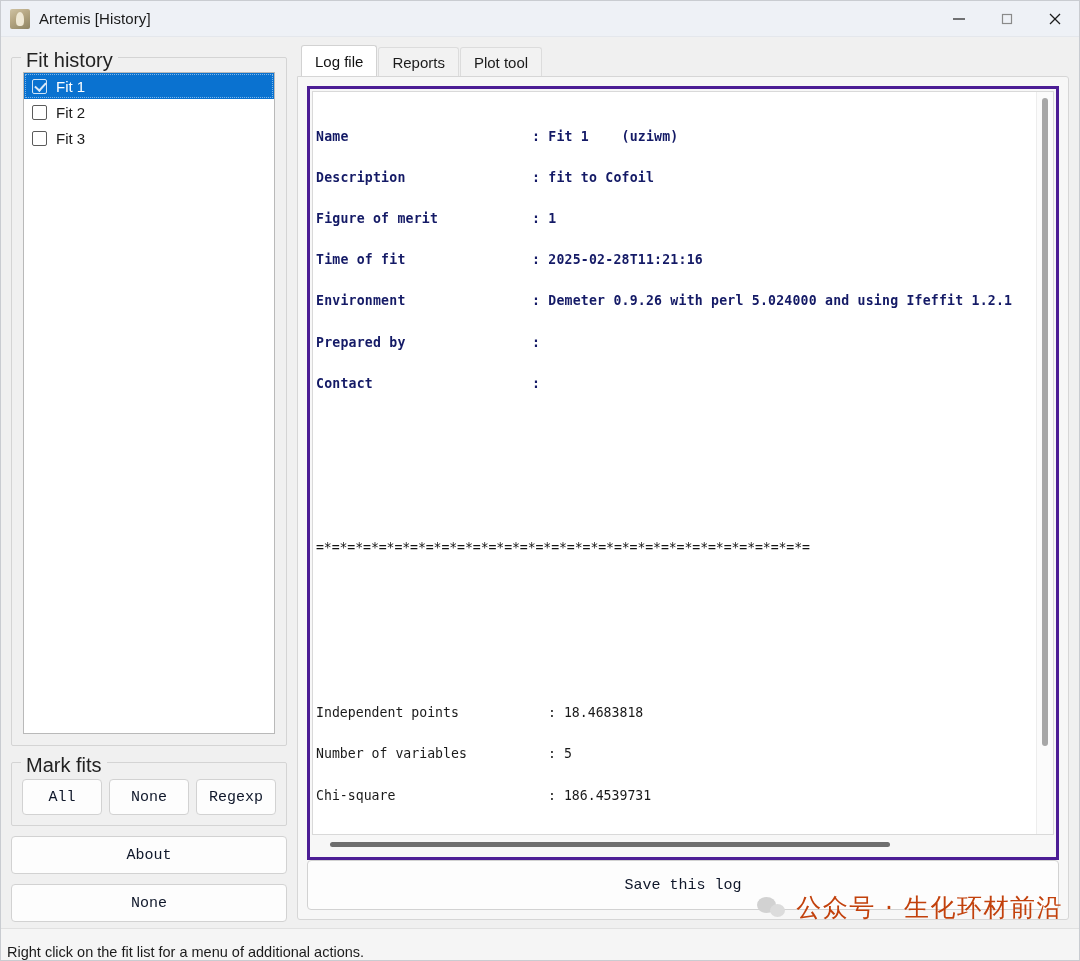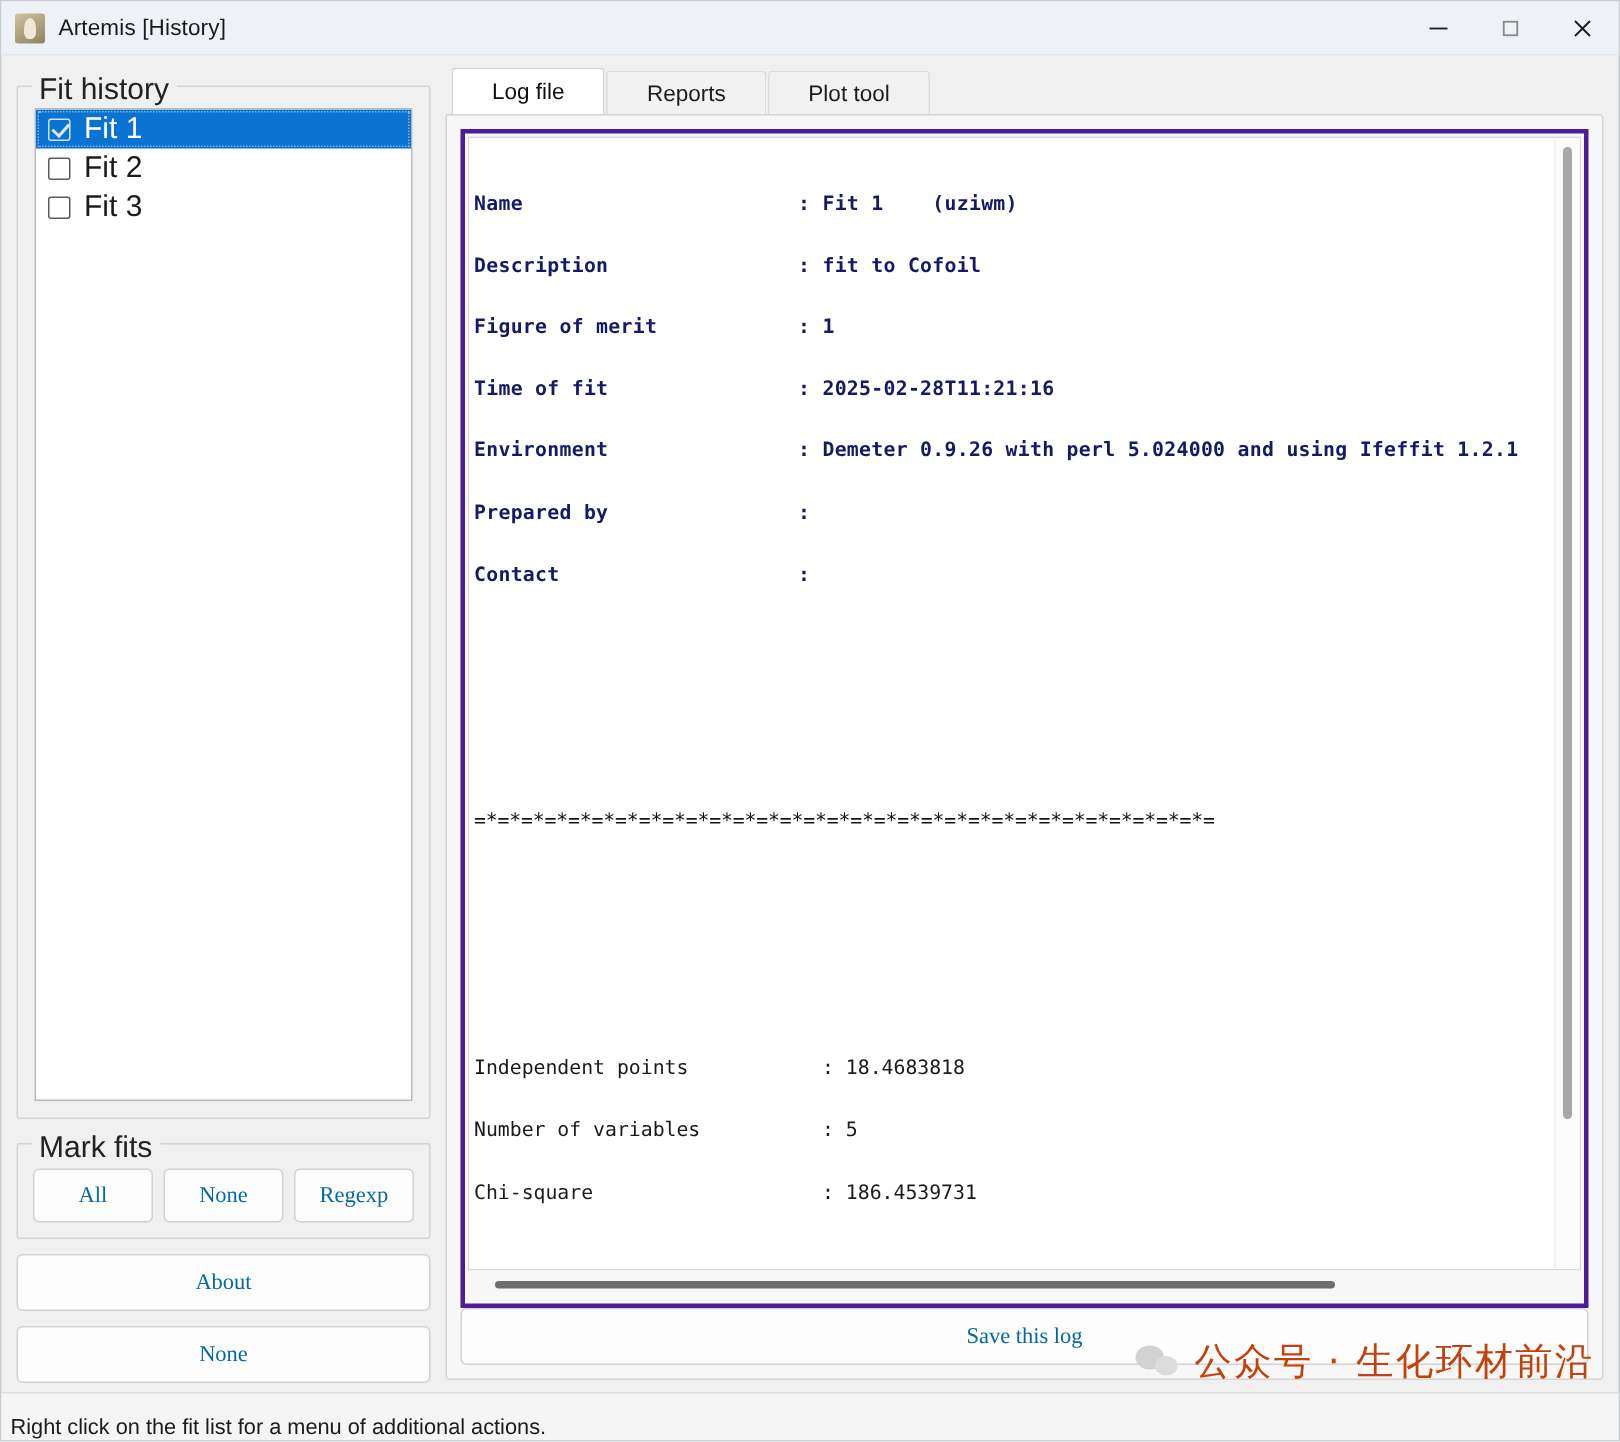--- a/index.html
+++ b/index.html
@@ -97,21 +97,21 @@
     background: #fff;
     border: 1px solid #b9b9b9;
     overflow: hidden;
     padding: 0;
     min-height: 0;
   }
   .fit-row {
     height: 26px;
     display: flex; align-items: center;
     padding-left: 8px;
-    font-size: 20px;
+    font-size: 15px;
     color: #1b1b1b;
     cursor: default;
   }
   .fit-row.selected {
     background: #0a72d0;
     color: #ffffff;
     outline: 1px dotted #7fb6e8;
     outline-offset: -2px;
   }
   .cbox {
@@ -143,22 +143,22 @@
     padding: 16px 10px 10px 10px;
     flex: 0 0 auto;
   }
   #mark-btn-row { display: flex; gap: 7px; }
   .btn {
     background: #fdfdfd;
     border: 1px solid #d2d2d2;
     border-radius: 4px;
     height: 36px;
     font-size: 15px;
-    color: #0369a1;
-    font-family: Liberation Serif, serif;
+    color: #0f172a;
+    font-family: Liberation Mono, monospace;
     cursor: default;
     display:flex; align-items:center; justify-content:center;
   }
   #mark-btn-row .btn { flex: 1 1 0; }
   #about-btn, #close-btn {
     width: 100%;
     margin-top: 10px;
     height: 38px;
   }
 
@@ -171,21 +171,21 @@
   }
   #tabstrip {
     display: flex;
     align-items: flex-end;
     height: 32px;
     flex: 0 0 auto;
     padding-left: 4px;
   }
   .tab {
     height: 30px;
-    padding: 0 26px;
+    padding: 0 13px;
     display: flex; align-items: center;
     font-size: 15px;
     color: #1b1b1b;
     background: #f2f2f2;
     border: 1px solid #dcdcdc;
     border-bottom: none;
     border-radius: 3px 3px 0 0;
     margin-right: 1px;
     cursor: default;
   }
@@ -265,21 +265,21 @@
 
   
   .ln { display: block; }
   .hdr  { color: #141a66; font-weight: bold; letter-spacing: .2px; }
   .norm { color: #1a1a1a; }
   .sep  { color: #141414; letter-spacing:-.1px; }
 
   
   #save-log-btn {
     width: 100%;
-    height: 38px;
+    height: 50px;
     flex: 0 0 auto;
   }
 
   
   #watermark {
     position: absolute;
     right: 16px; bottom: 4px;
     display: flex; align-items: center;
     gap: 9px;
     color: #c2410c;

